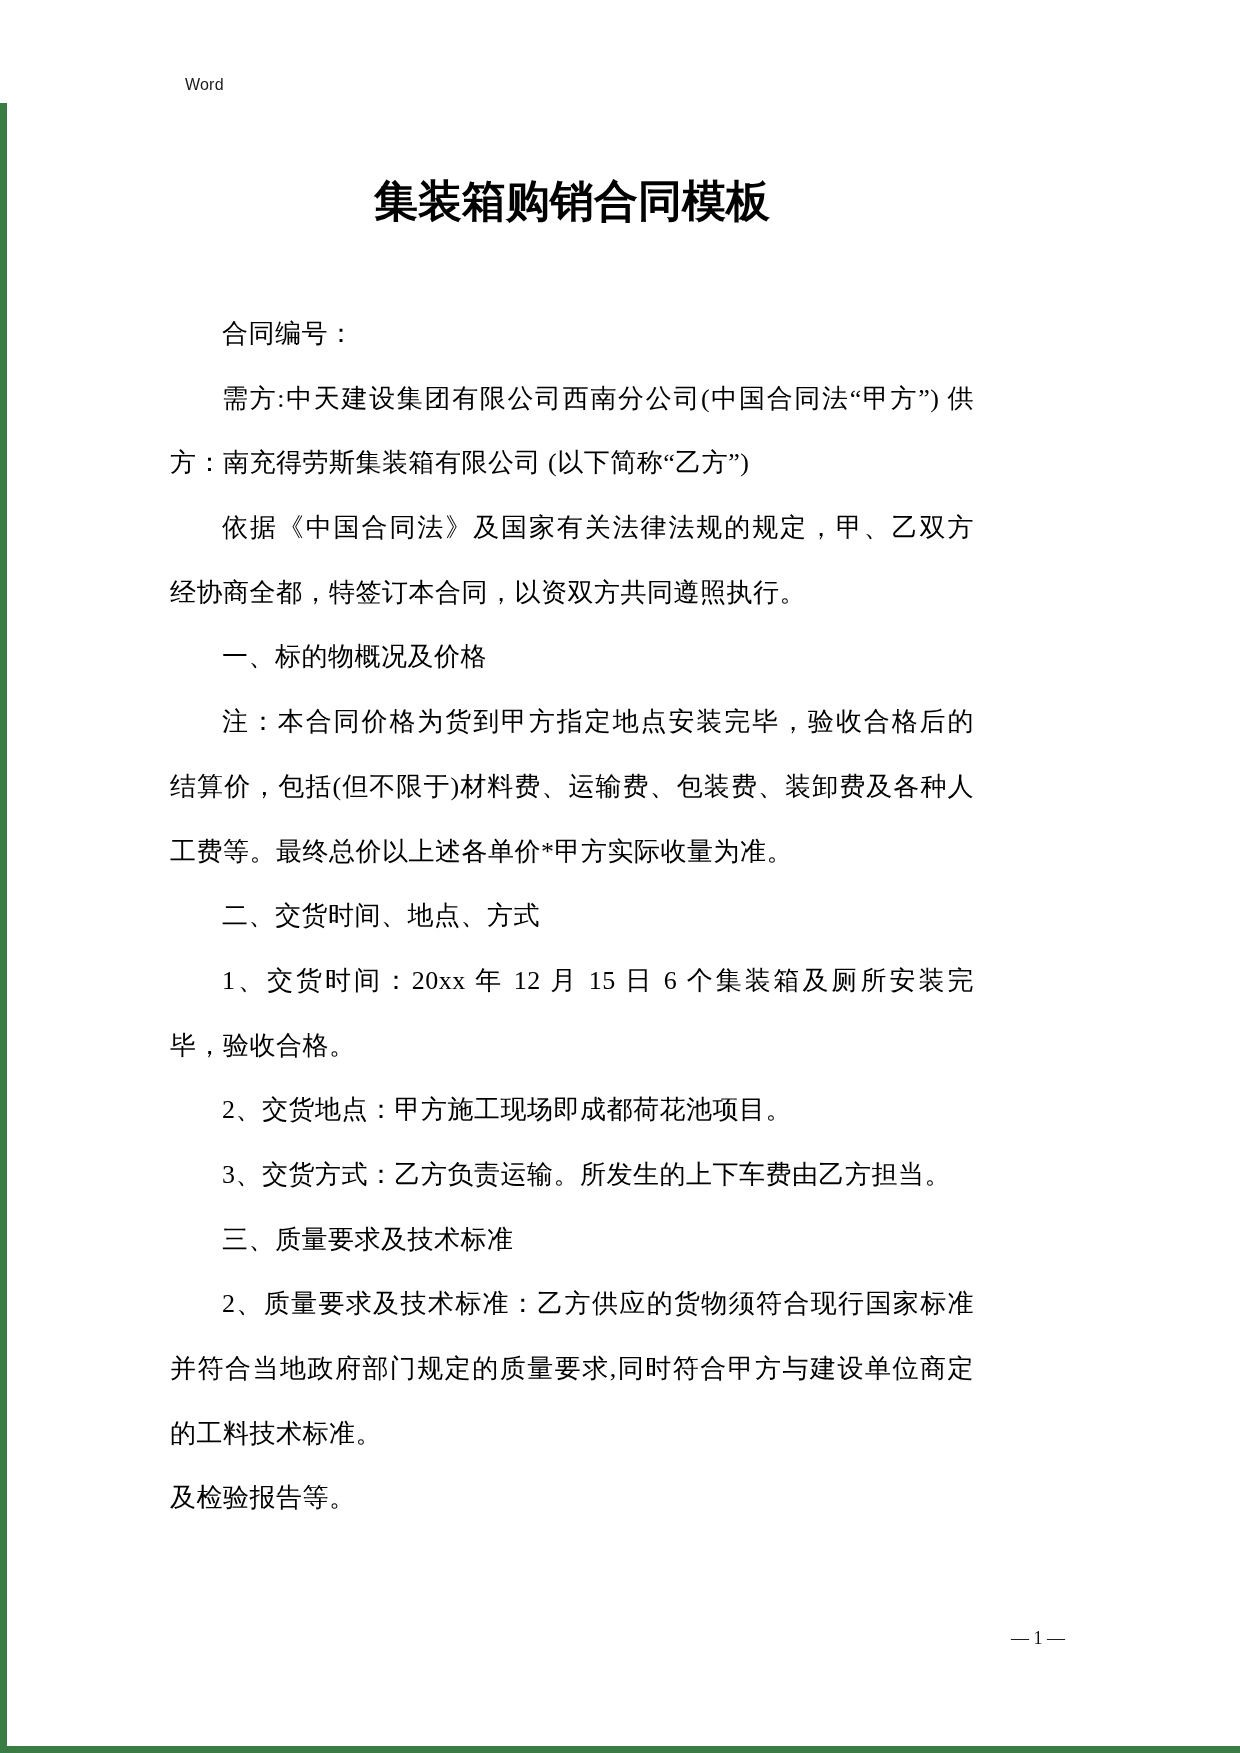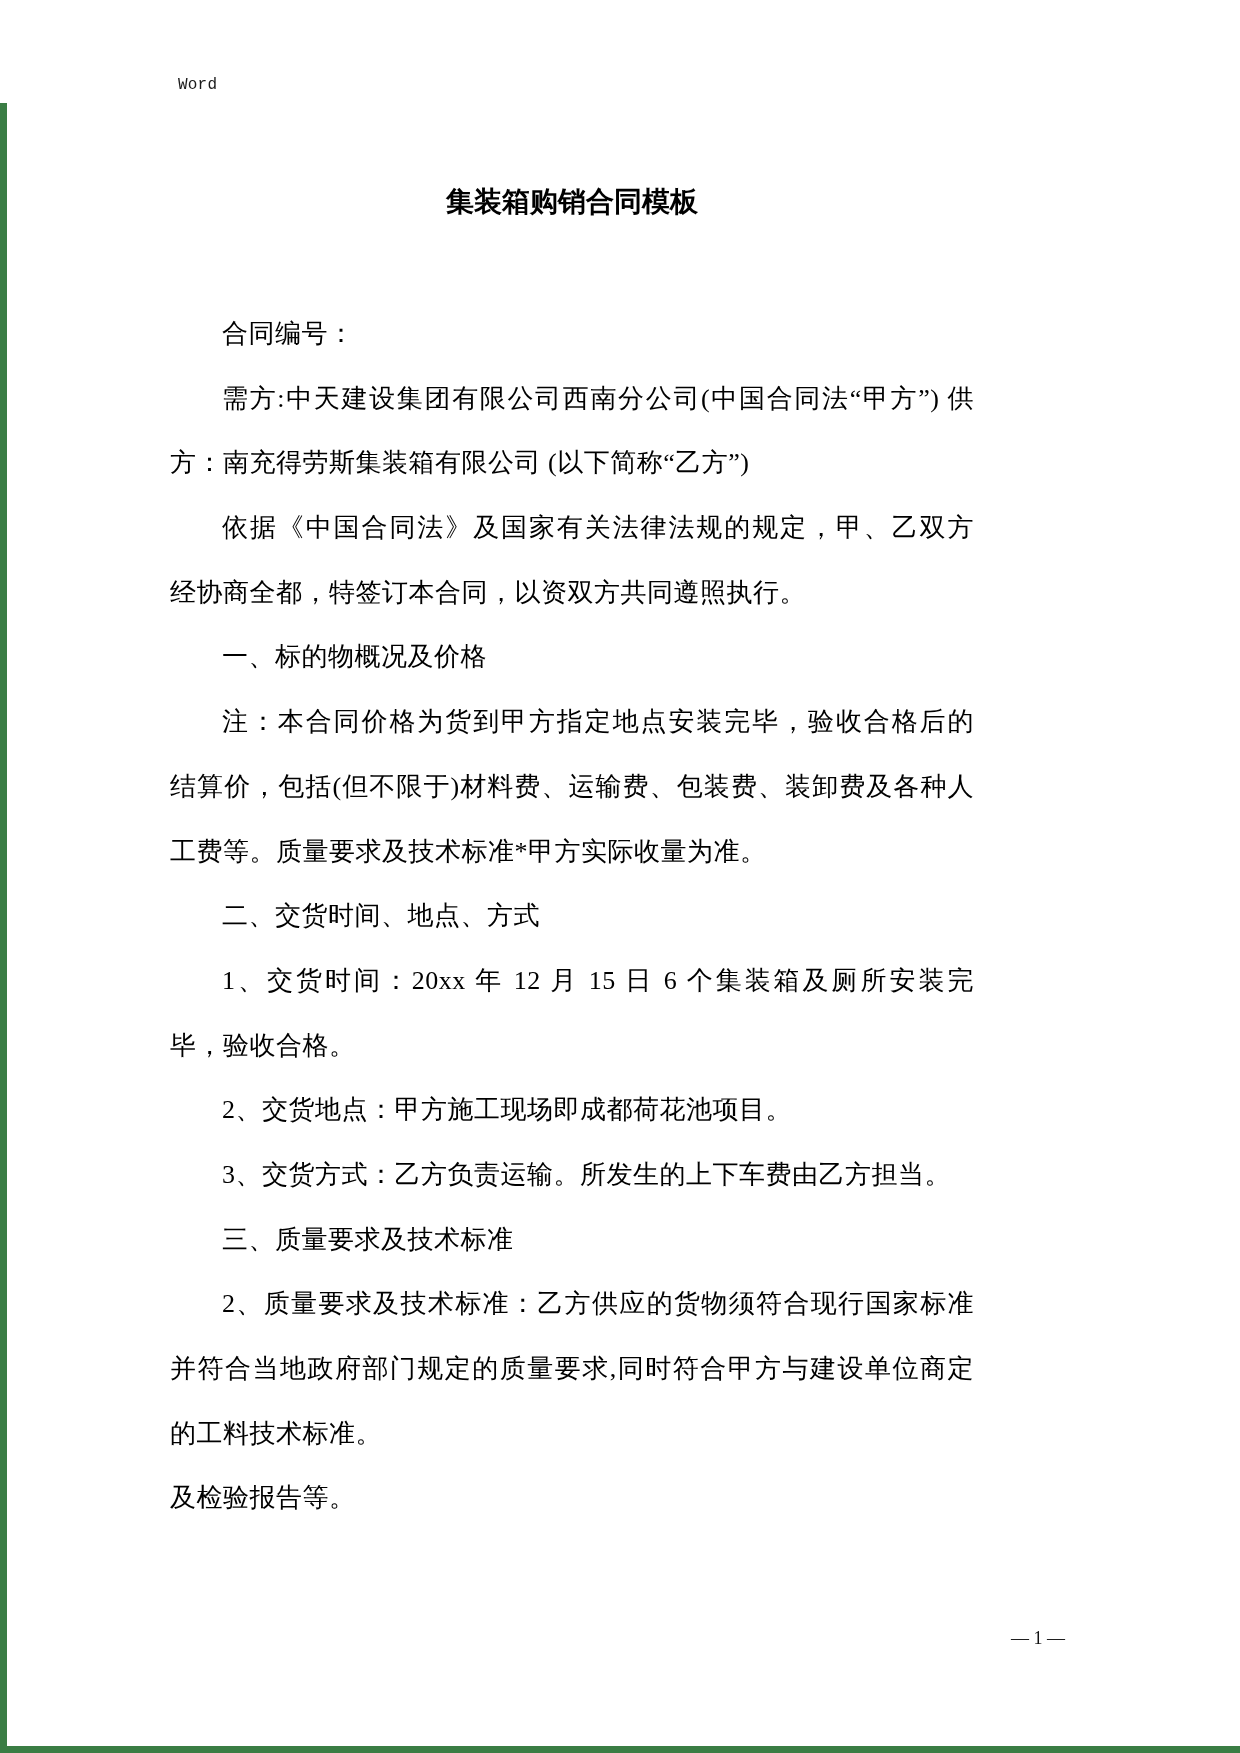--- a/index.html
+++ b/index.html
@@ -10,35 +10,35 @@
   body {
     position: relative;
     width: 1240px;
     height: 1753px;
     overflow: hidden;
     font-family: "Liberation Serif", "DejaVu Serif", serif;
     color: #000000;
   }
   .word-label {
     position: absolute;
-    left: 178px;
+    left: 185px;
     top: 76px;
-    font-family: Liberation Mono, monospace;
+    font-family: Liberation Sans, sans-serif;
     font-size: 16px;
     color: #1a1a1a;
     letter-spacing: 0.2px;
   }
   .doc-title {
     position: absolute;
     left: 170px;
     top: 176px;
     width: 804px;
     margin: 0;
     text-align: center;
-    font-size: 28px;
+    font-size: 44px;
     font-weight: bold;
     line-height: 52px;
     font-family: "Liberation Serif", "DejaVu Serif", serif;
   }
   .doc-body {
     position: absolute;
     left: 170px;
     top: 302px;
     width: 804px;
   }
@@ -90,21 +90,21 @@
 
 <div class="doc-body" id="doc-body">
     <div class="doc-line indent">合同编号：</div>
     <div class="doc-line indent fill">需方:中天建设集团有限公司西南分公司(中国合同法“甲方”)  供</div>
     <div class="doc-line">方：南充得劳斯集装箱有限公司 (以下简称“乙方”)</div>
     <div class="doc-line indent fill">依据《中国合同法》及国家有关法律法规的规定，甲、乙双方</div>
     <div class="doc-line">经协商全都，特签订本合同，以资双方共同遵照执行。</div>
     <div class="doc-line indent">一、标的物概况及价格</div>
     <div class="doc-line indent fill">注：本合同价格为货到甲方指定地点安装完毕，验收合格后的</div>
     <div class="doc-line fill">结算价，包括(但不限于)材料费、运输费、包装费、装卸费及各种人</div>
-    <div class="doc-line">工费等。质量要求及技术标准*甲方实际收量为准。</div>
+    <div class="doc-line">工费等。最终总价以上述各单价*甲方实际收量为准。</div>
     <div class="doc-line indent">二、交货时间、地点、方式</div>
     <div class="doc-line indent fill">1、交货时间：20xx 年 12 月 15 日 6 个集装箱及厕所安装完</div>
     <div class="doc-line">毕，验收合格。</div>
     <div class="doc-line indent">2、交货地点：甲方施工现场即成都荷花池项目。</div>
     <div class="doc-line indent">3、交货方式：乙方负责运输。所发生的上下车费由乙方担当。</div>
     <div class="doc-line indent">三、质量要求及技术标准</div>
     <div class="doc-line indent fill">2、质量要求及技术标准：乙方供应的货物须符合现行国家标准</div>
     <div class="doc-line fill">并符合当地政府部门规定的质量要求,同时符合甲方与建设单位商定</div>
     <div class="doc-line">的工料技术标准。</div>
     <div class="doc-line">及检验报告等。</div>

